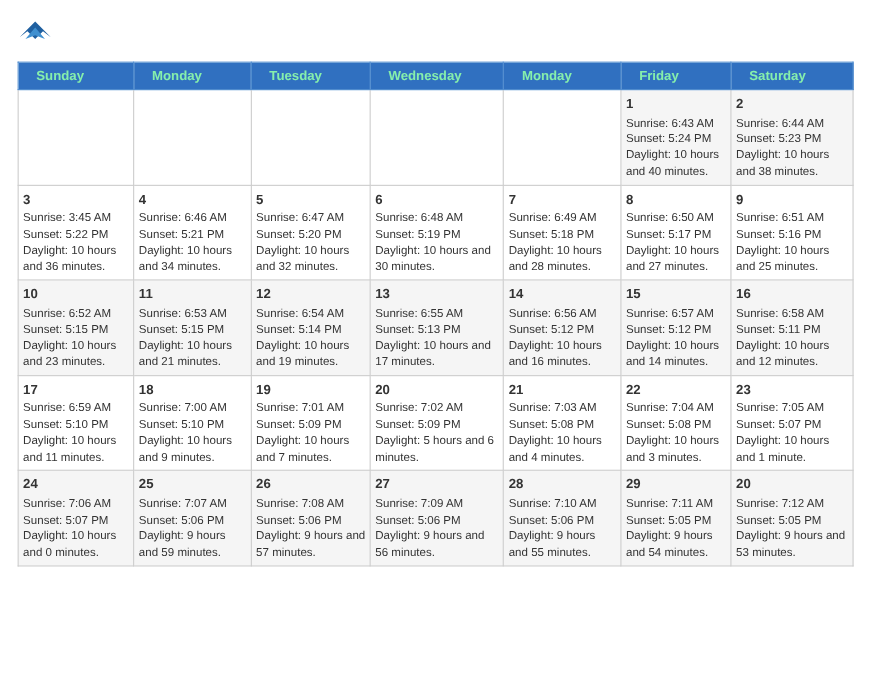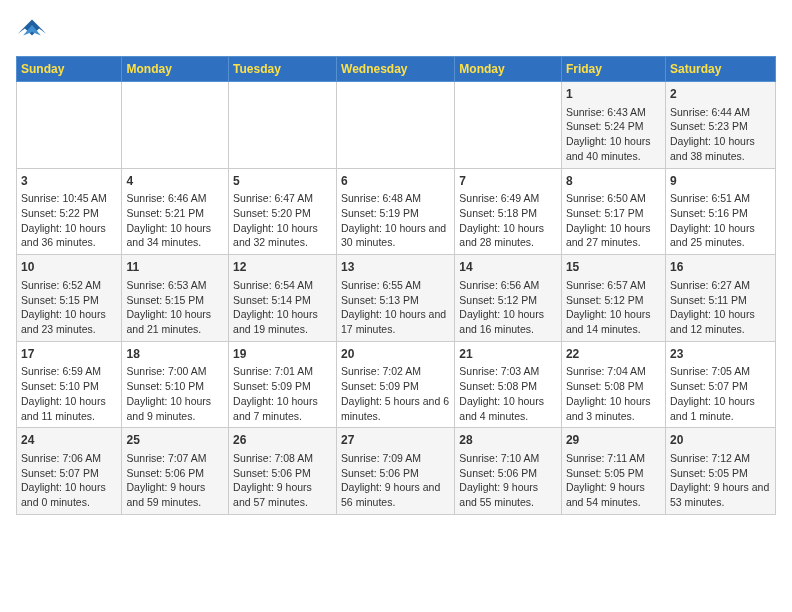--- a/index.html
+++ b/index.html
@@ -53,22 +53,22 @@
       font-size: 15px;
       color: #333;
     }
     table {
       width: 100%;
       border-collapse: collapse;
       font-size: 11px;
     }
     thead th {
       background-color: #3070c0;
-      color: #fde047;
-      padding: 5px 4px;
+      color: #86efac;
+      padding: 5px 16px;
       text-align: left;
       font-size: 12px;
       font-weight: bold;
       border: 1px solid #5590d0;
     }
     tbody tr {
       vertical-align: top;
     }
     tbody td {
       border: 1px solid #ccc;
@@ -149,21 +149,21 @@
         <td>
           <span class="day-num">2</span>
           <div class="day-info">Sunrise: 6:44 AM</div>
           <div class="day-info">Sunset: 5:23 PM</div>
           <div class="day-info">Daylight: 10 hours and 38 minutes.</div>
         </td>
       </tr>
       <tr>
         <td>
           <span class="day-num">3</span>
-          <div class="day-info">Sunrise: 10:45 AM</div>
+          <div class="day-info">Sunrise: 3:45 AM</div>
           <div class="day-info">Sunset: 5:22 PM</div>
           <div class="day-info">Daylight: 10 hours and 36 minutes.</div>
         </td>
         <td>
           <span class="day-num">4</span>
           <div class="day-info">Sunrise: 6:46 AM</div>
           <div class="day-info">Sunset: 5:21 PM</div>
           <div class="day-info">Daylight: 10 hours and 34 minutes.</div>
         </td>
         <td>
@@ -229,21 +229,21 @@
           <div class="day-info">Daylight: 10 hours and 16 minutes.</div>
         </td>
         <td>
           <span class="day-num">15</span>
           <div class="day-info">Sunrise: 6:57 AM</div>
           <div class="day-info">Sunset: 5:12 PM</div>
           <div class="day-info">Daylight: 10 hours and 14 minutes.</div>
         </td>
         <td>
           <span class="day-num">16</span>
-          <div class="day-info">Sunrise: 6:27 AM</div>
+          <div class="day-info">Sunrise: 6:58 AM</div>
           <div class="day-info">Sunset: 5:11 PM</div>
           <div class="day-info">Daylight: 10 hours and 12 minutes.</div>
         </td>
       </tr>
       <tr>
         <td>
           <span class="day-num">17</span>
           <div class="day-info">Sunrise: 6:59 AM</div>
           <div class="day-info">Sunset: 5:10 PM</div>
           <div class="day-info">Daylight: 10 hours and 11 minutes.</div>

